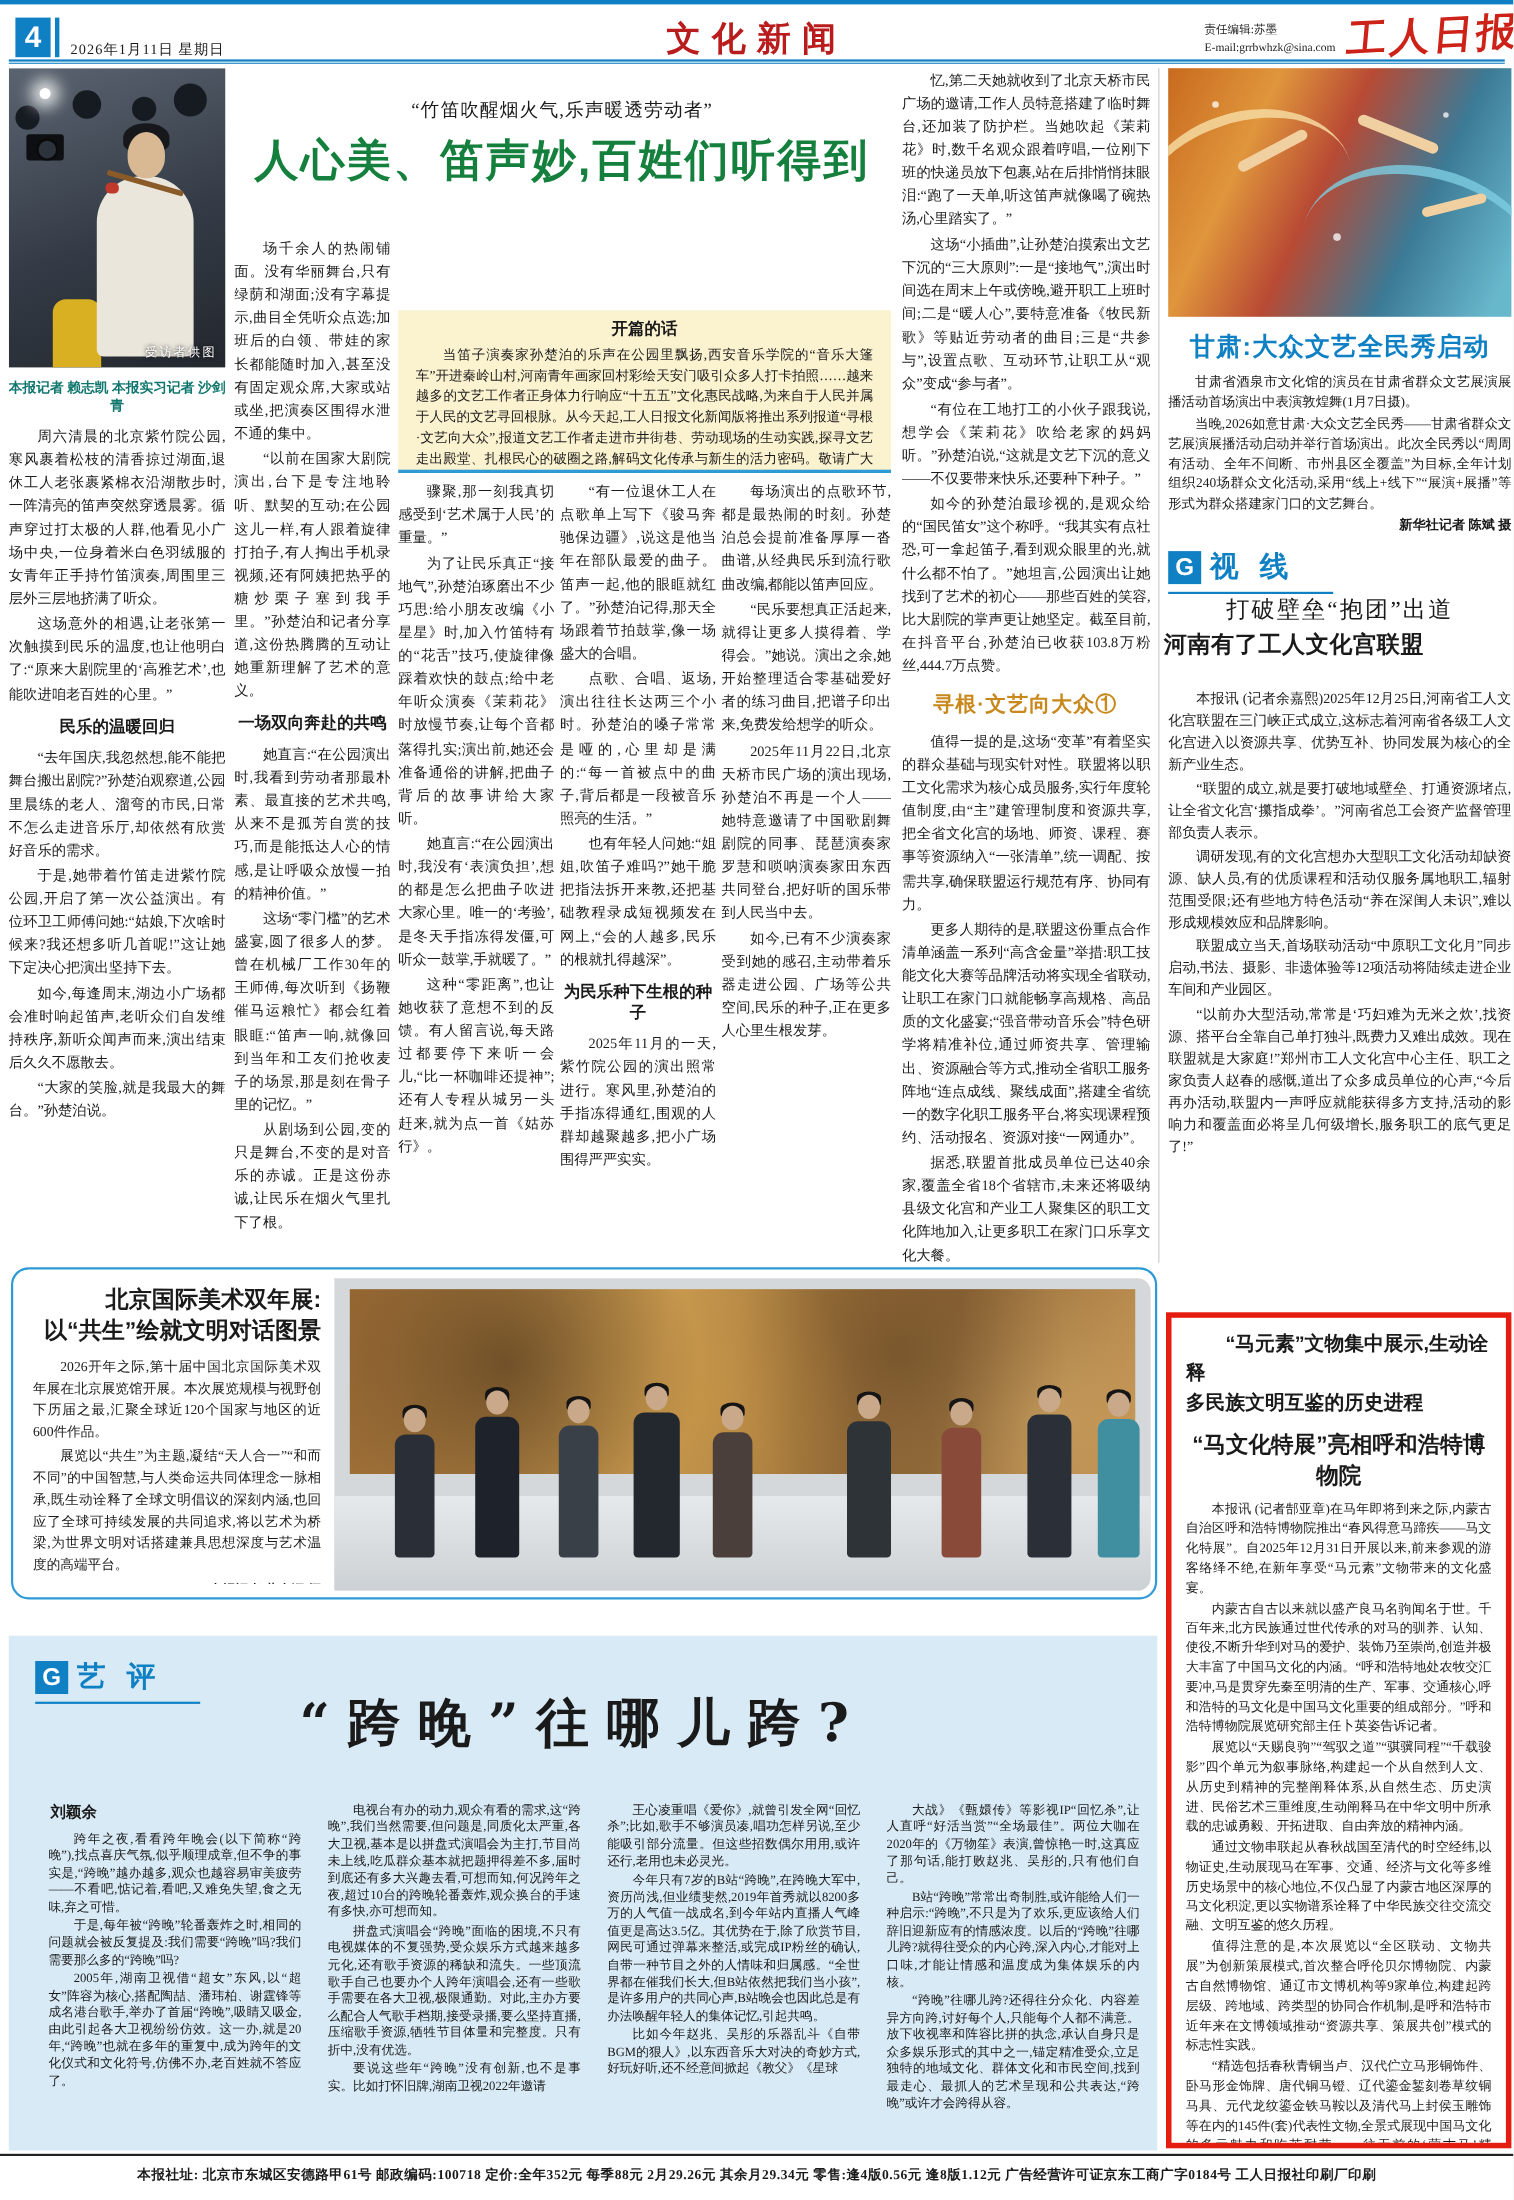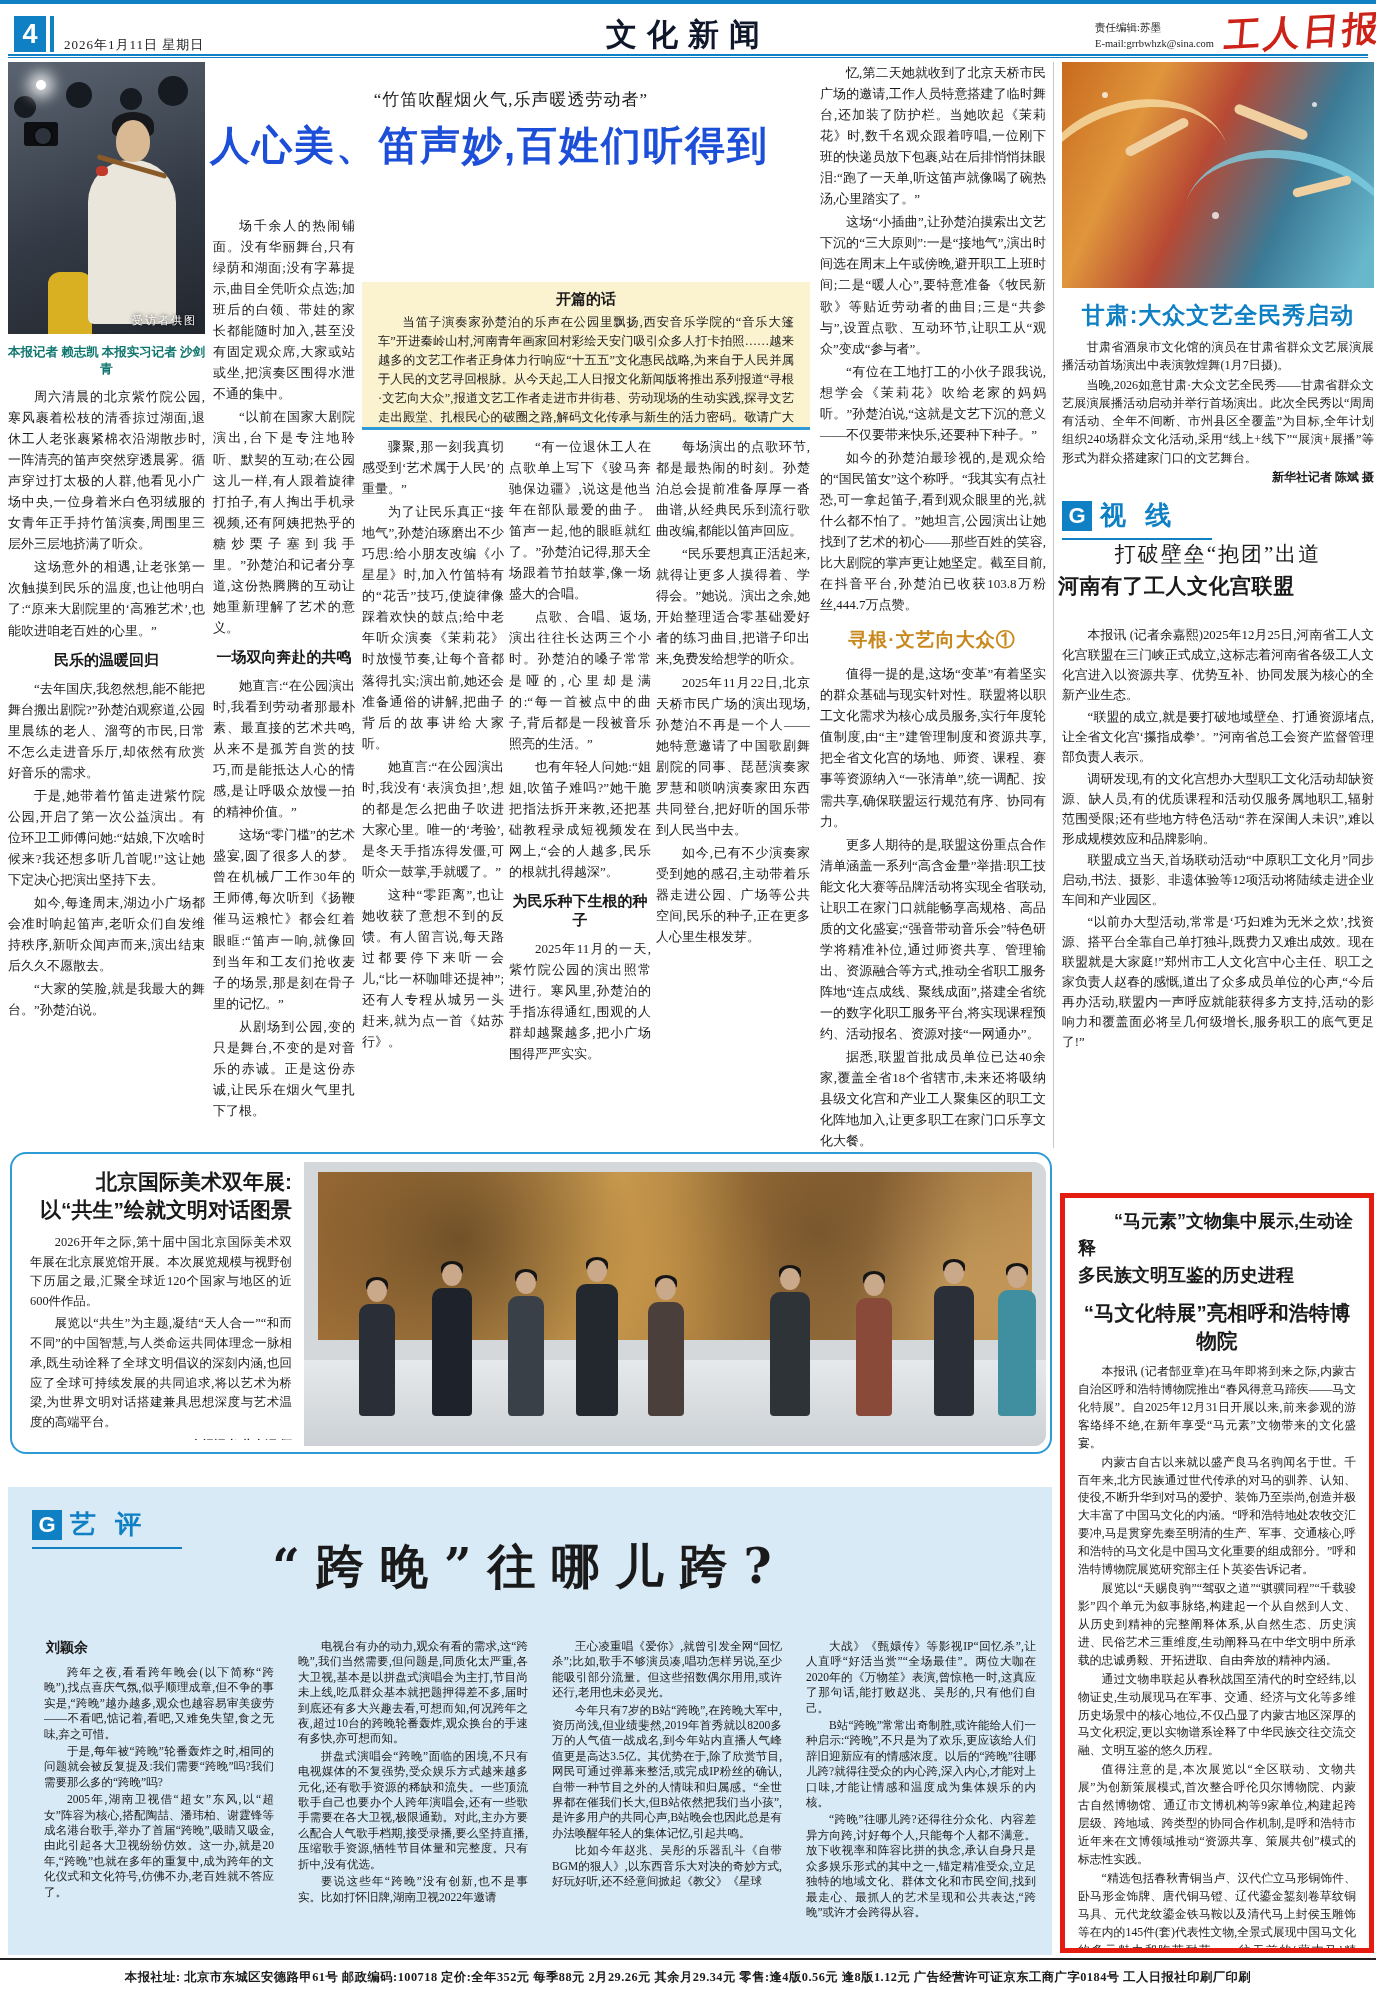--- a/index.html
+++ b/index.html
@@ -5,34 +5,34 @@
   html,body{margin:0;padding:0;background:#f2f2f2;}
   #page{position:relative;width:1376px;height:2000px;background:#ffffff;margin:0 auto;
         font-family:"Liberation Serif","DejaVu Serif",serif;color:#1a1a1a;overflow:hidden;}
   
   #topline{position:absolute;left:0;top:0;width:100%;height:4px;background:#1080c4;}
   #pagenum{position:absolute;left:14px;top:16px;width:32px;height:36px;background:#1080c4;color:#fff;
            font-family:"Liberation Sans",sans-serif;font-weight:bold;font-size:27px;text-align:center;line-height:36px;}
   #pagenum-bar{position:absolute;left:50px;top:16px;width:4px;height:36px;background:#1080c4;}
   #hdr-date{position:absolute;left:64px;top:36px;font-size:13px;letter-spacing:1px;}
   #hdr-section{position:absolute;left:0;top:14px;width:100%;text-align:center;
-               font-family:"Liberation Sans",sans-serif;font-weight:900;font-size:31px;color:#0f172a;letter-spacing:10px;}
+               font-family:"Liberation Sans",sans-serif;font-weight:900;font-size:31px;color:#b91c1c;letter-spacing:10px;}
   #hdr-editor{position:absolute;left:1095px;top:20px;font-size:10.5px;line-height:1.5;color:#222;}
   #masthead{position:absolute;left:1225px;top:8px;font-family:"DejaVu Serif",serif;font-weight:bold;font-size:36px;
             color:#cc2218;transform:skewX(-8deg) rotate(-3deg);letter-spacing:3px;white-space:nowrap;}
   .hdr-rule{position:absolute;left:8px;width:1360px;height:2px;background:#1080c4;}
   
   .col{position:absolute;overflow:hidden;text-align:justify;}
   .para{margin:0 0 2px 0;text-indent:2em;font-size:13px;line-height:1.62;}
   .subhead{font-family:"Liberation Sans",sans-serif;font-weight:bold;font-size:15px;text-align:center;margin:10px 0 8px;}
   .byline{font-weight:bold;font-size:12.5px;text-align:center;margin:10px 0 8px;color:#0f766e;}
   
   #flute-kicker{position:absolute;left:210px;top:88px;width:602px;text-align:center;font-size:17px;letter-spacing:1px;}
-  #flute-headline{position:absolute;left:210px;top:118px;width:602px;text-align:left;
-                  font-family:"Liberation Sans",sans-serif;font-weight:900;font-size:40px;color:#1d4ed8;letter-spacing:2px;}
+  #flute-headline{position:absolute;left:210px;top:118px;width:602px;text-align:center;
+                  font-family:"Liberation Sans",sans-serif;font-weight:900;font-size:40px;color:#15803d;letter-spacing:2px;}
   
   #open-box{position:absolute;left:362px;top:282px;width:448px;height:148px;background:#fbf2d0;
             border-bottom:3px solid #2e9bd6;box-sizing:border-box;padding:8px 16px;overflow:hidden;}
   #open-box .title{font-family:"Liberation Sans",sans-serif;font-weight:bold;font-size:15px;text-align:center;margin-bottom:4px;}
   #open-box .txt{font-size:12.3px;line-height:1.55;text-align:justify;text-indent:2em;}
   
   .photo{position:absolute;overflow:hidden;}
   #flutephoto{left:0;top:0;width:197px;height:272px;background:linear-gradient(160deg,#5a6470,#343b46 55%,#23272e);}
   .crowd-head{position:absolute;border-radius:50%;background:#161a21;}
   #flute-flash{position:absolute;left:28px;top:18px;width:10px;height:10px;border-radius:50%;background:#fff;box-shadow:0 0 14px 8px rgba(255,255,255,.8);}

